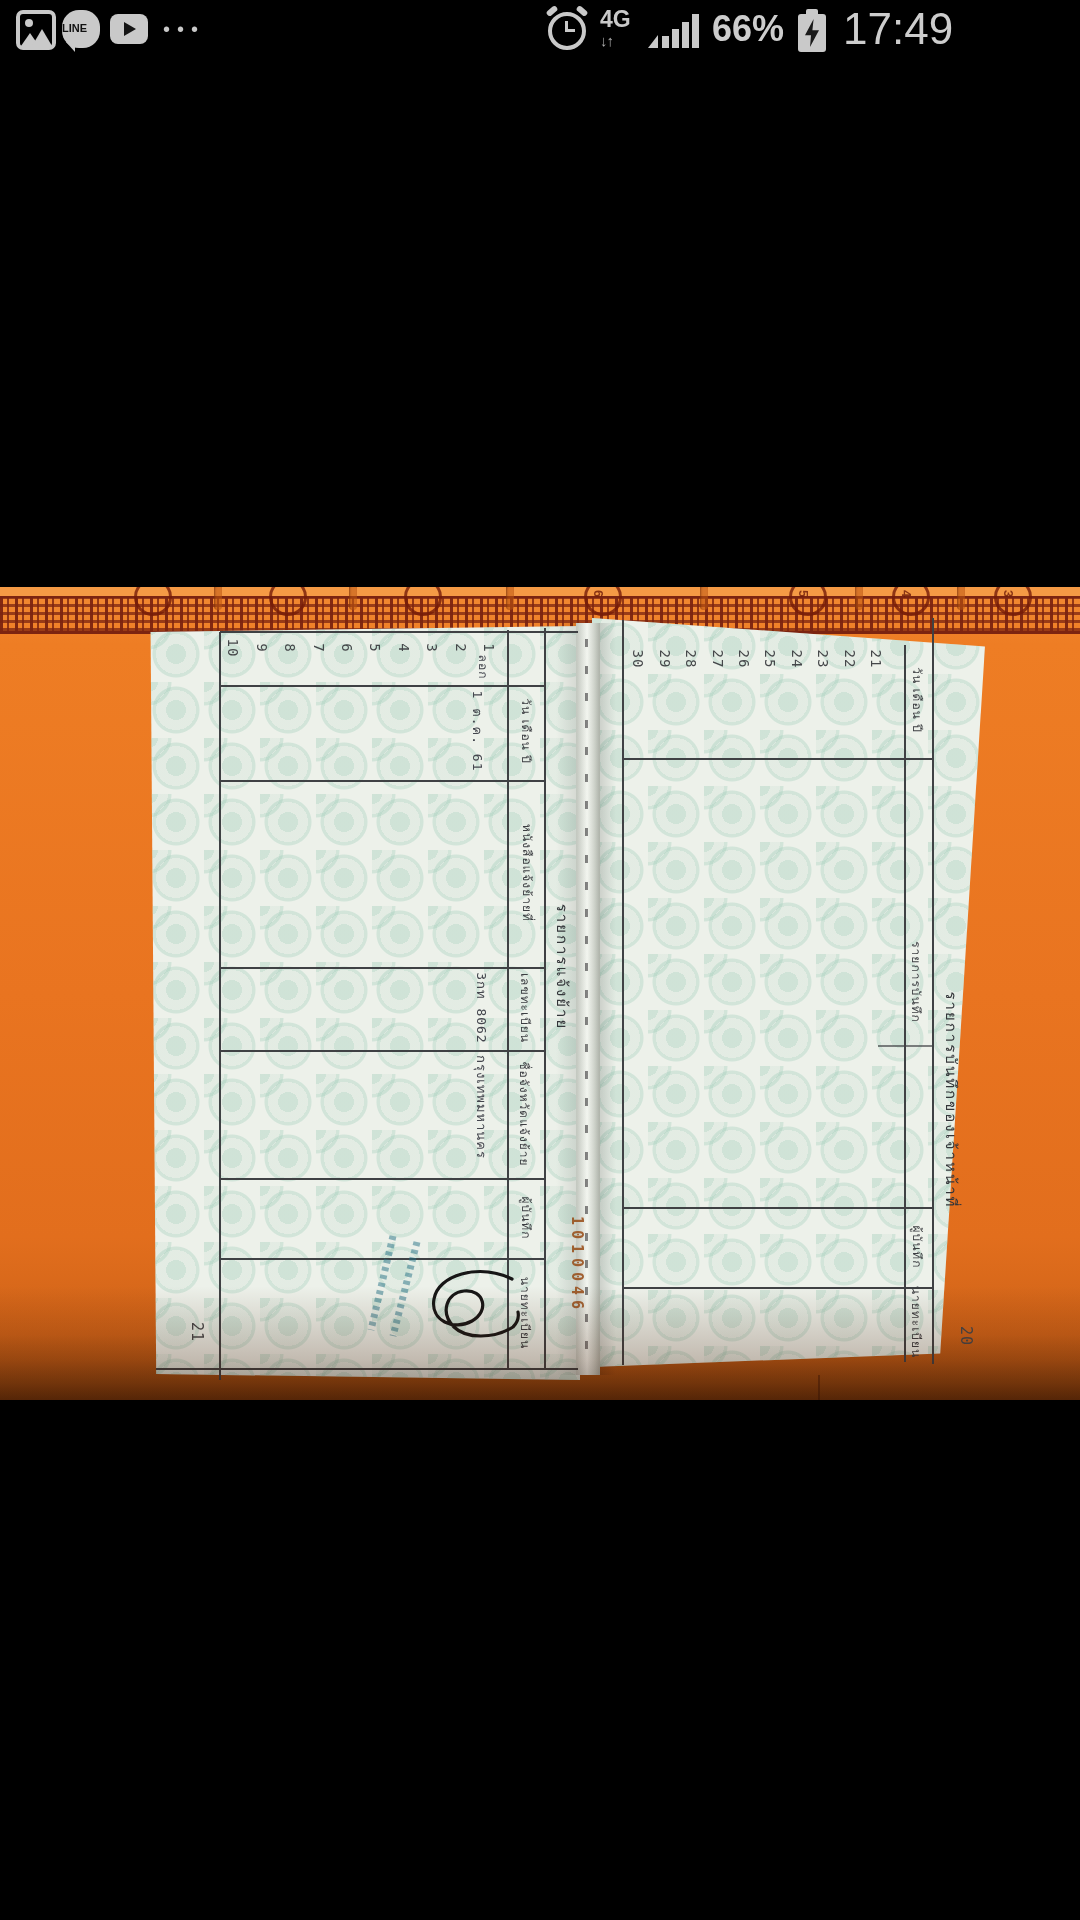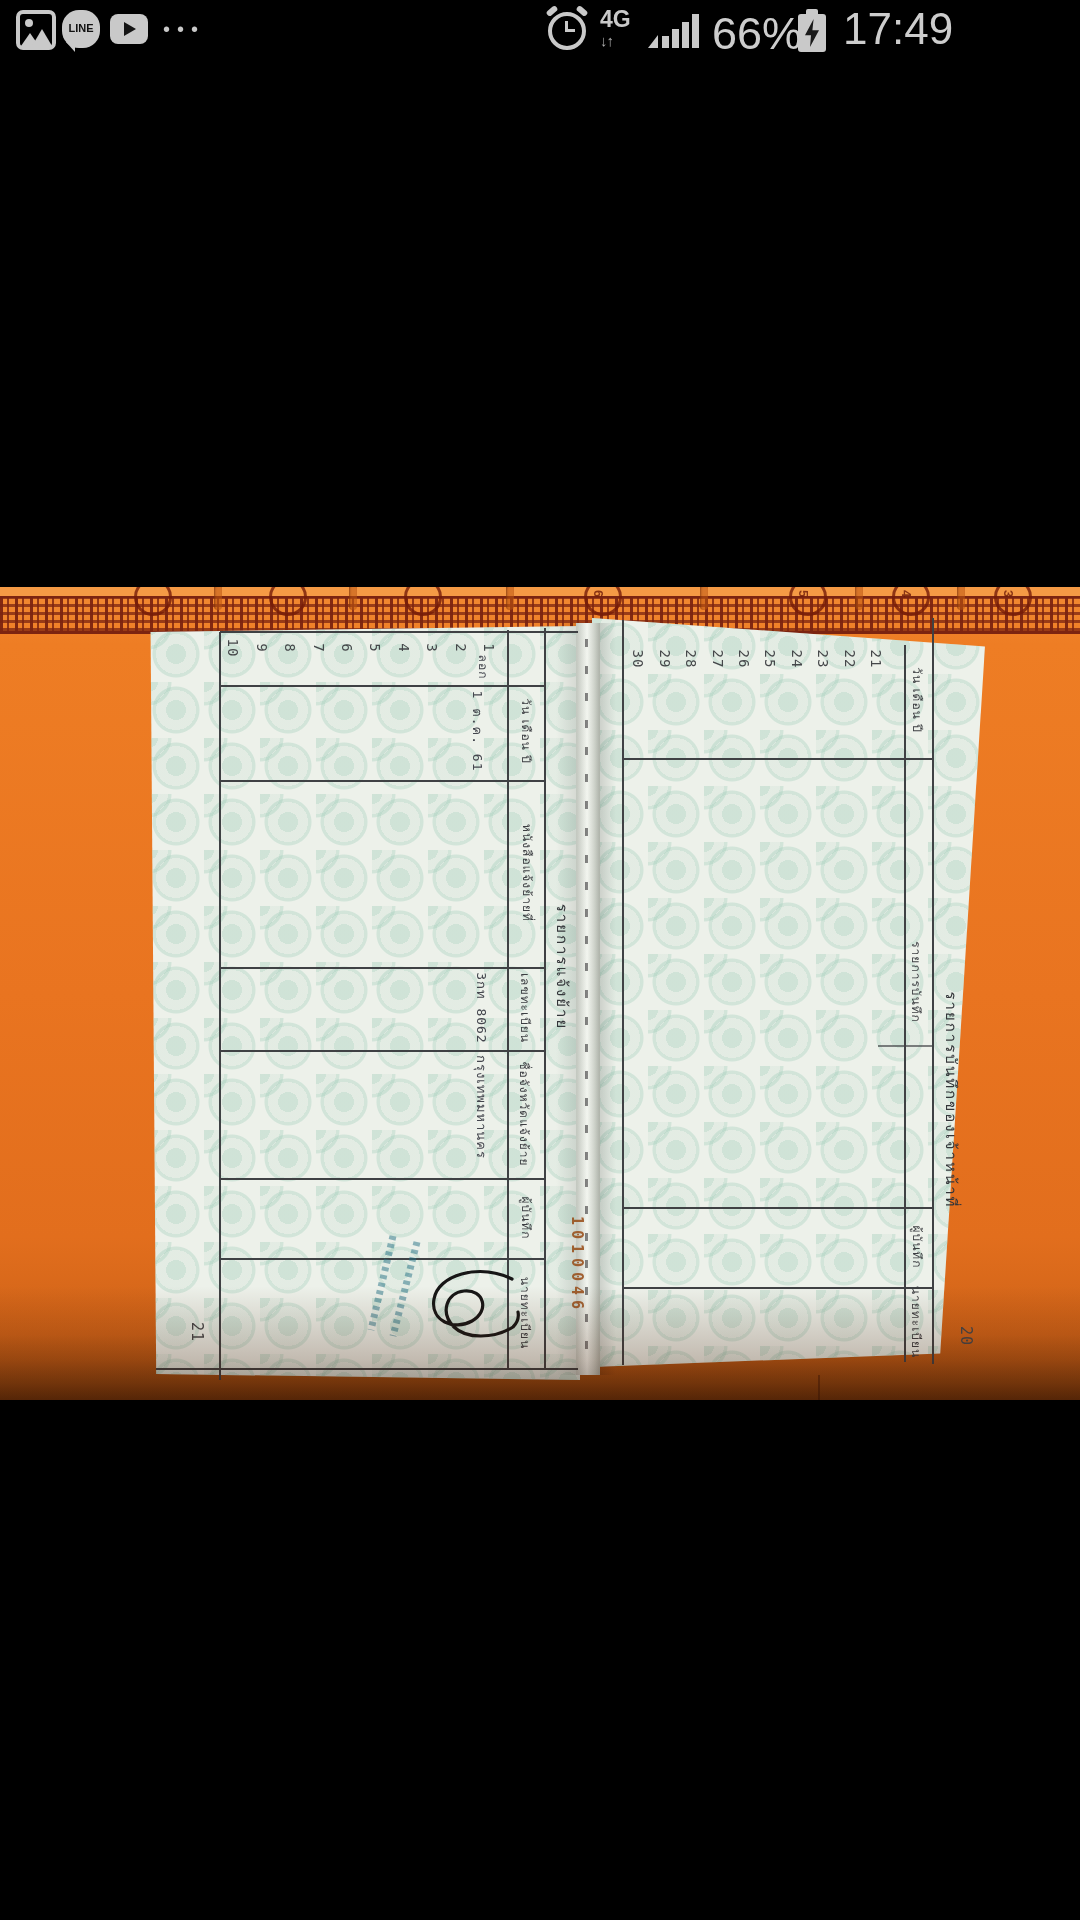--- a/index.html
+++ b/index.html
@@ -6,38 +6,38 @@
   #screen{position:relative;width:1080px;height:1920px;background:#000;overflow:hidden;
           font-family:"Liberation Sans",sans-serif;}
   
   #statusbar{position:absolute;left:0;top:0;width:1080px;height:60px;background:#000;}
   .appicon{position:absolute;top:10px;width:38px;height:38px;background:#c9c9c9;border-radius:9px;}
   #ic-photos{left:16px;background:none;border:4px solid #c9c9c9;width:32px;height:32px;border-radius:7px;}
   #ic-photos .dot{position:absolute;left:5px;top:5px;width:8px;height:8px;border-radius:50%;background:#c9c9c9;}
   #ic-photos .mt1{position:absolute;left:1px;bottom:0;width:0;height:0;border-left:9px solid transparent;border-right:9px solid transparent;border-bottom:13px solid #c9c9c9;}
   #ic-photos .mt2{position:absolute;left:12px;bottom:0;width:0;height:0;border-left:10px solid transparent;border-right:10px solid transparent;border-bottom:17px solid #c9c9c9;}
   #ic-line{left:62px;border-radius:17px;}
-  #ic-line span{position:absolute;left:0;top:12px;width:38px;text-align:center;font-size:11px;font-weight:bold;color:#111;letter-spacing:0;}
+  #ic-line span{position:absolute;left:0;top:12px;width:14px;text-align:center;font-size:11px;font-weight:bold;color:#111;letter-spacing:0;}
   #ic-line .tail{position:absolute;left:4px;bottom:-4px;width:0;height:0;border-left:9px solid transparent;border-top:10px solid #c9c9c9;}
   #ic-yt{left:110px;top:14px;height:30px;border-radius:8px;}
   #ic-yt .play{position:absolute;left:14px;top:8px;width:0;height:0;border-top:7px solid transparent;border-bottom:7px solid transparent;border-left:12px solid #141414;}
   #ic-dots{position:absolute;left:163px;top:18px;color:#c9c9c9;font-size:20px;letter-spacing:7px;}
   
   #ic-alarm{position:absolute;left:548px;top:12px;width:30px;height:30px;border:4px solid #c9c9c9;border-radius:50%;}
   #ic-alarm .h1{position:absolute;left:13px;top:5px;width:3px;height:11px;background:#c9c9c9;}
   #ic-alarm .h2{position:absolute;left:14px;top:13px;width:9px;height:3px;background:#c9c9c9;}
   #ic-alarm .b1,#ic-alarm .b2{position:absolute;top:-8px;width:12px;height:6px;background:#c9c9c9;border-radius:3px;}
   #ic-alarm .b1{left:-6px;transform:rotate(-40deg);}
   #ic-alarm .b2{right:-6px;transform:rotate(40deg);}
   #net4g{position:absolute;left:600px;top:6px;color:#c9c9c9;font-size:23px;font-weight:bold;}
   #netarrows{position:absolute;left:600px;top:32px;color:#a9a9a9;font-size:15px;letter-spacing:-1px;}
   #sigbars{position:absolute;left:648px;top:14px;width:56px;height:34px;}
   #sigbars .wedge{position:absolute;left:0;bottom:0;width:10px;height:13px;background:#c9c9c9;clip-path:polygon(100% 0,100% 100%,0 100%);}
   #sigbars i{position:absolute;bottom:0;width:7px;background:#c9c9c9;display:block;}
-  #battpct{position:absolute;left:712px;top:8px;color:#cdcdcd;font-size:45px;}
+  #battpct{position:absolute;left:712px;top:8px;color:#cdcdcd;font-size:36px;font-weight:bold;}
   #ic-batt{position:absolute;left:798px;top:14px;width:28px;height:38px;background:#c9c9c9;border-radius:3px;}
   #ic-batt .nub{position:absolute;left:8px;top:-5px;width:12px;height:5px;background:#c9c9c9;border-radius:2px 2px 0 0;}
   #ic-batt .bolt{position:absolute;left:4px;top:5px;width:20px;height:28px;background:#1a1a1a;
      clip-path:polygon(58% 0,15% 58%,45% 58%,40% 100%,85% 40%,52% 40%);}
   #clock{position:absolute;left:843px;top:4px;color:#cdcdcd;font-size:44px;letter-spacing:0px;}
   
   #photo{position:absolute;left:0;top:587px;width:1080px;height:813px;overflow:hidden;
      background:linear-gradient(180deg,#f28a33 0%,#ee7d24 7%,#e97420 50%,#e26e1d 80%,#cf6318 92%,#9a4a10 98%,#7e3a0c 100%);}
   #photo:after{content:"";position:absolute;inset:0;pointer-events:none;
      background:linear-gradient(180deg,rgba(0,0,0,0) 86%,rgba(70,25,5,.25) 95%,rgba(35,12,2,.45) 100%);}

